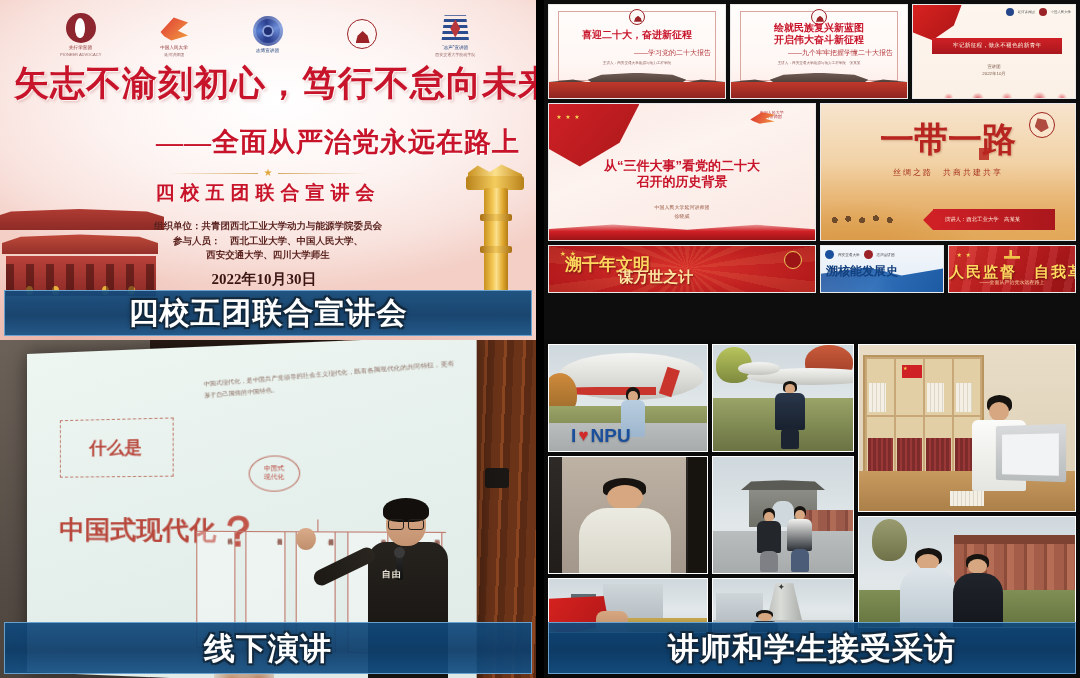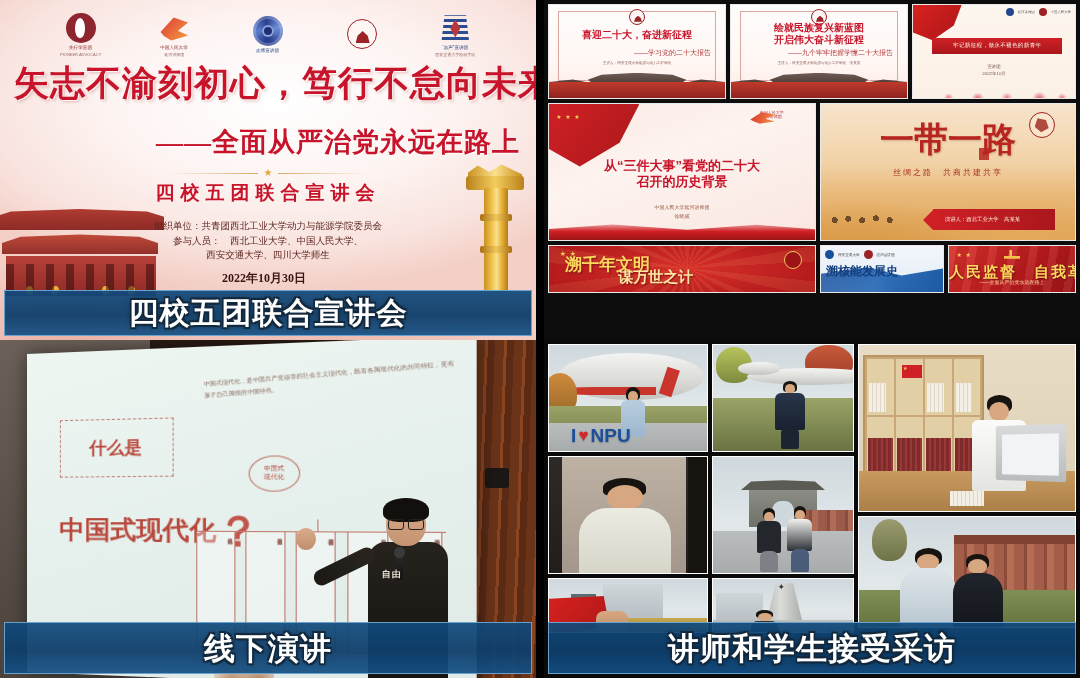--- a/index.html
+++ b/index.html
@@ -123,27 +123,27 @@
   .poster-star .bar.r { background: linear-gradient(90deg, #d6aa64 0%, rgba(214,170,100,0) 100%); }
   .poster-star .st { color: #e0a83c; font-size: 10px; line-height: 1; }
   .poster-event {
     position: absolute; left: 0; right: 0; top: 180px; text-align: center;
     font-size: 19px; font-weight: bold; color: #c8142a; letter-spacing: 6px;
     z-index: 6; font-family: "Liberation Serif", "DejaVu Serif", serif;
   }
   .poster-meta {
     position: absolute; left: 0; right: 0; top: 219px; z-index: 6;
     text-align: center;
-    font-size: 9.5px; color: #5c2420; line-height: 1.55; font-weight: normal;
+    font-size: 9.5px; color: #5c2420; line-height: 1.55; font-weight: bold;
     font-family: "Liberation Serif", "DejaVu Serif", serif;
   }
   .poster-meta .ln { white-space: nowrap; }
   .poster-date {
     position: absolute; left: 0; right: 8px; top: 270px; text-align: center;
-    font-size: 12px; font-weight: bold; color: #3b1512; z-index: 6;
+    font-size: 15px; font-weight: bold; color: #3b1512; z-index: 6;
     letter-spacing: 0px;
     font-family: "Liberation Serif", "DejaVu Serif", serif;
   }
   
   .tian {
     position: absolute; left: -6px; bottom: 46px; width: 170px; height: 86px; z-index: 5;
   }
   .tian .roof1 {
     position: absolute; left: 0; top: 0; width: 170px; height: 22px;
     background: linear-gradient(180deg, #b03c33 0%, #8e2b26 100%);

